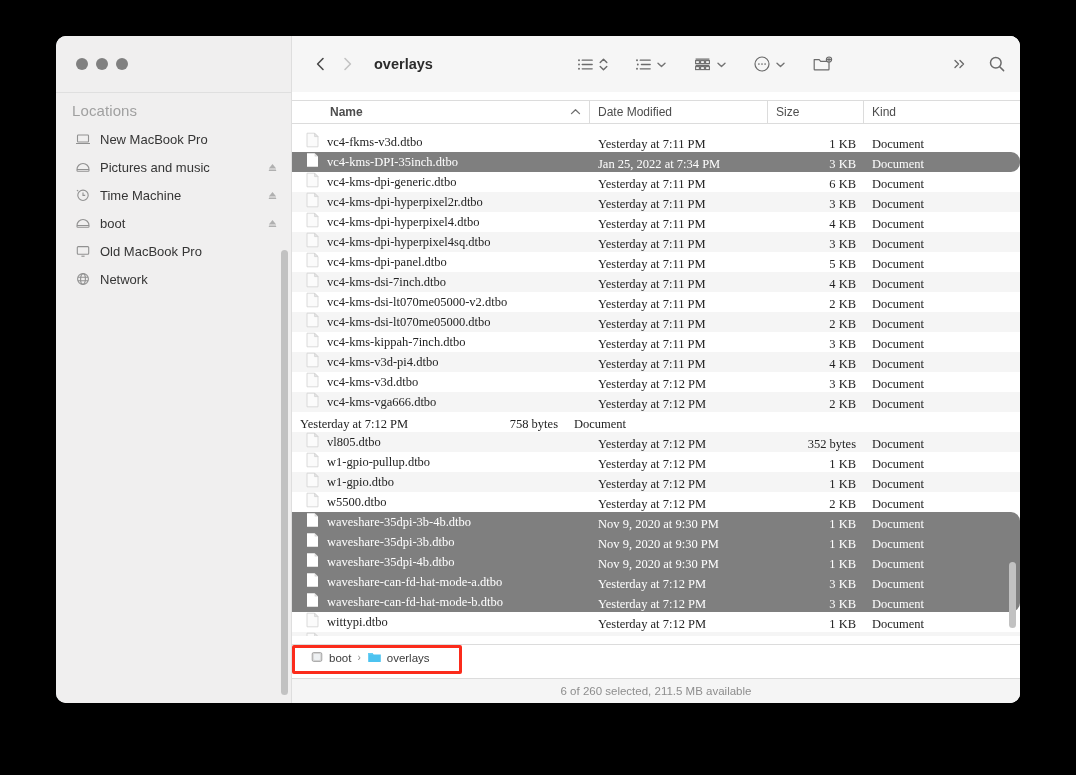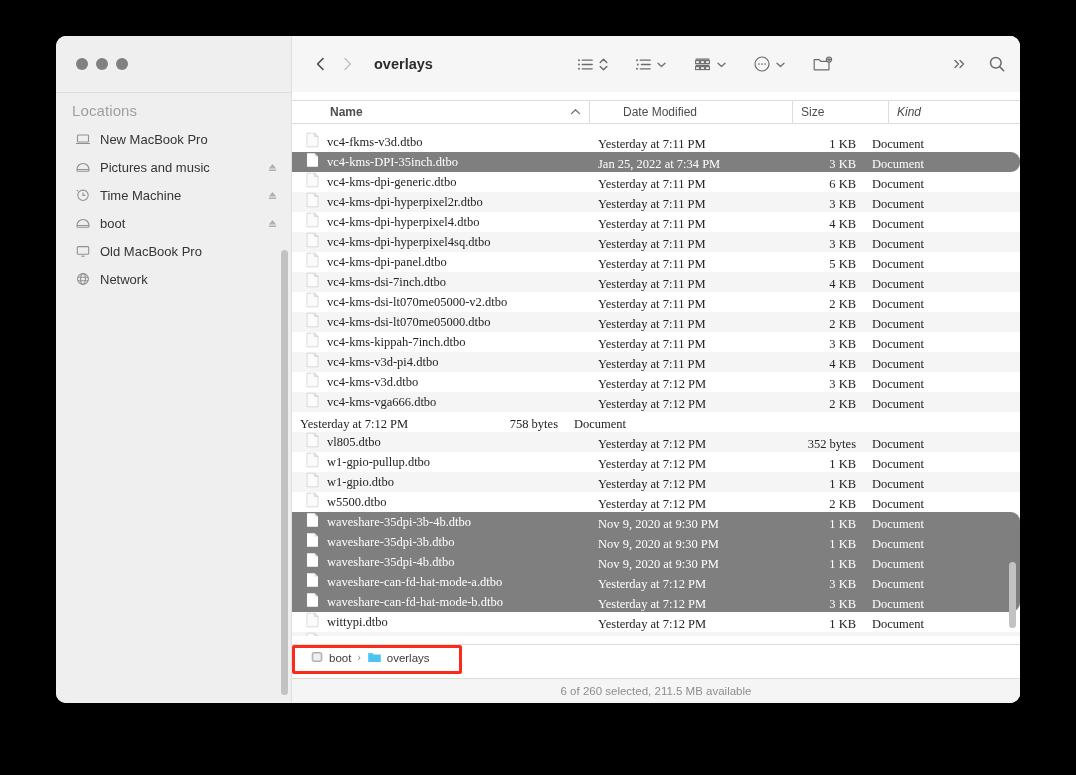--- a/index.html
+++ b/index.html
@@ -129,23 +129,23 @@
   }
   .ch {
     height: 100%;
     display: flex; align-items: center;
     border-right: 1px solid #dcdcdc;
     padding: 0 8px;
     position: relative;
   }
   .ch:last-child { border-right: none; }
   .ch-name   { width: 298px; font-weight: bold; padding-left: 38px; }
-  .ch-date   { width: 178px; margin-left: 25px; }
+  .ch-date   { width: 178px; }
   .ch-size   { width: 96px; }
-  .ch-kind   { flex: 1; font-style: italic; }
+  .ch-kind   { flex: 1; }
   .sort-caret { position: absolute; right: 8px; color: #6f6f6f; }
 
   
   .filelist {
     flex: 1;
     overflow: hidden;
     position: relative;
     background: #ffffff;
   }
   .row {

